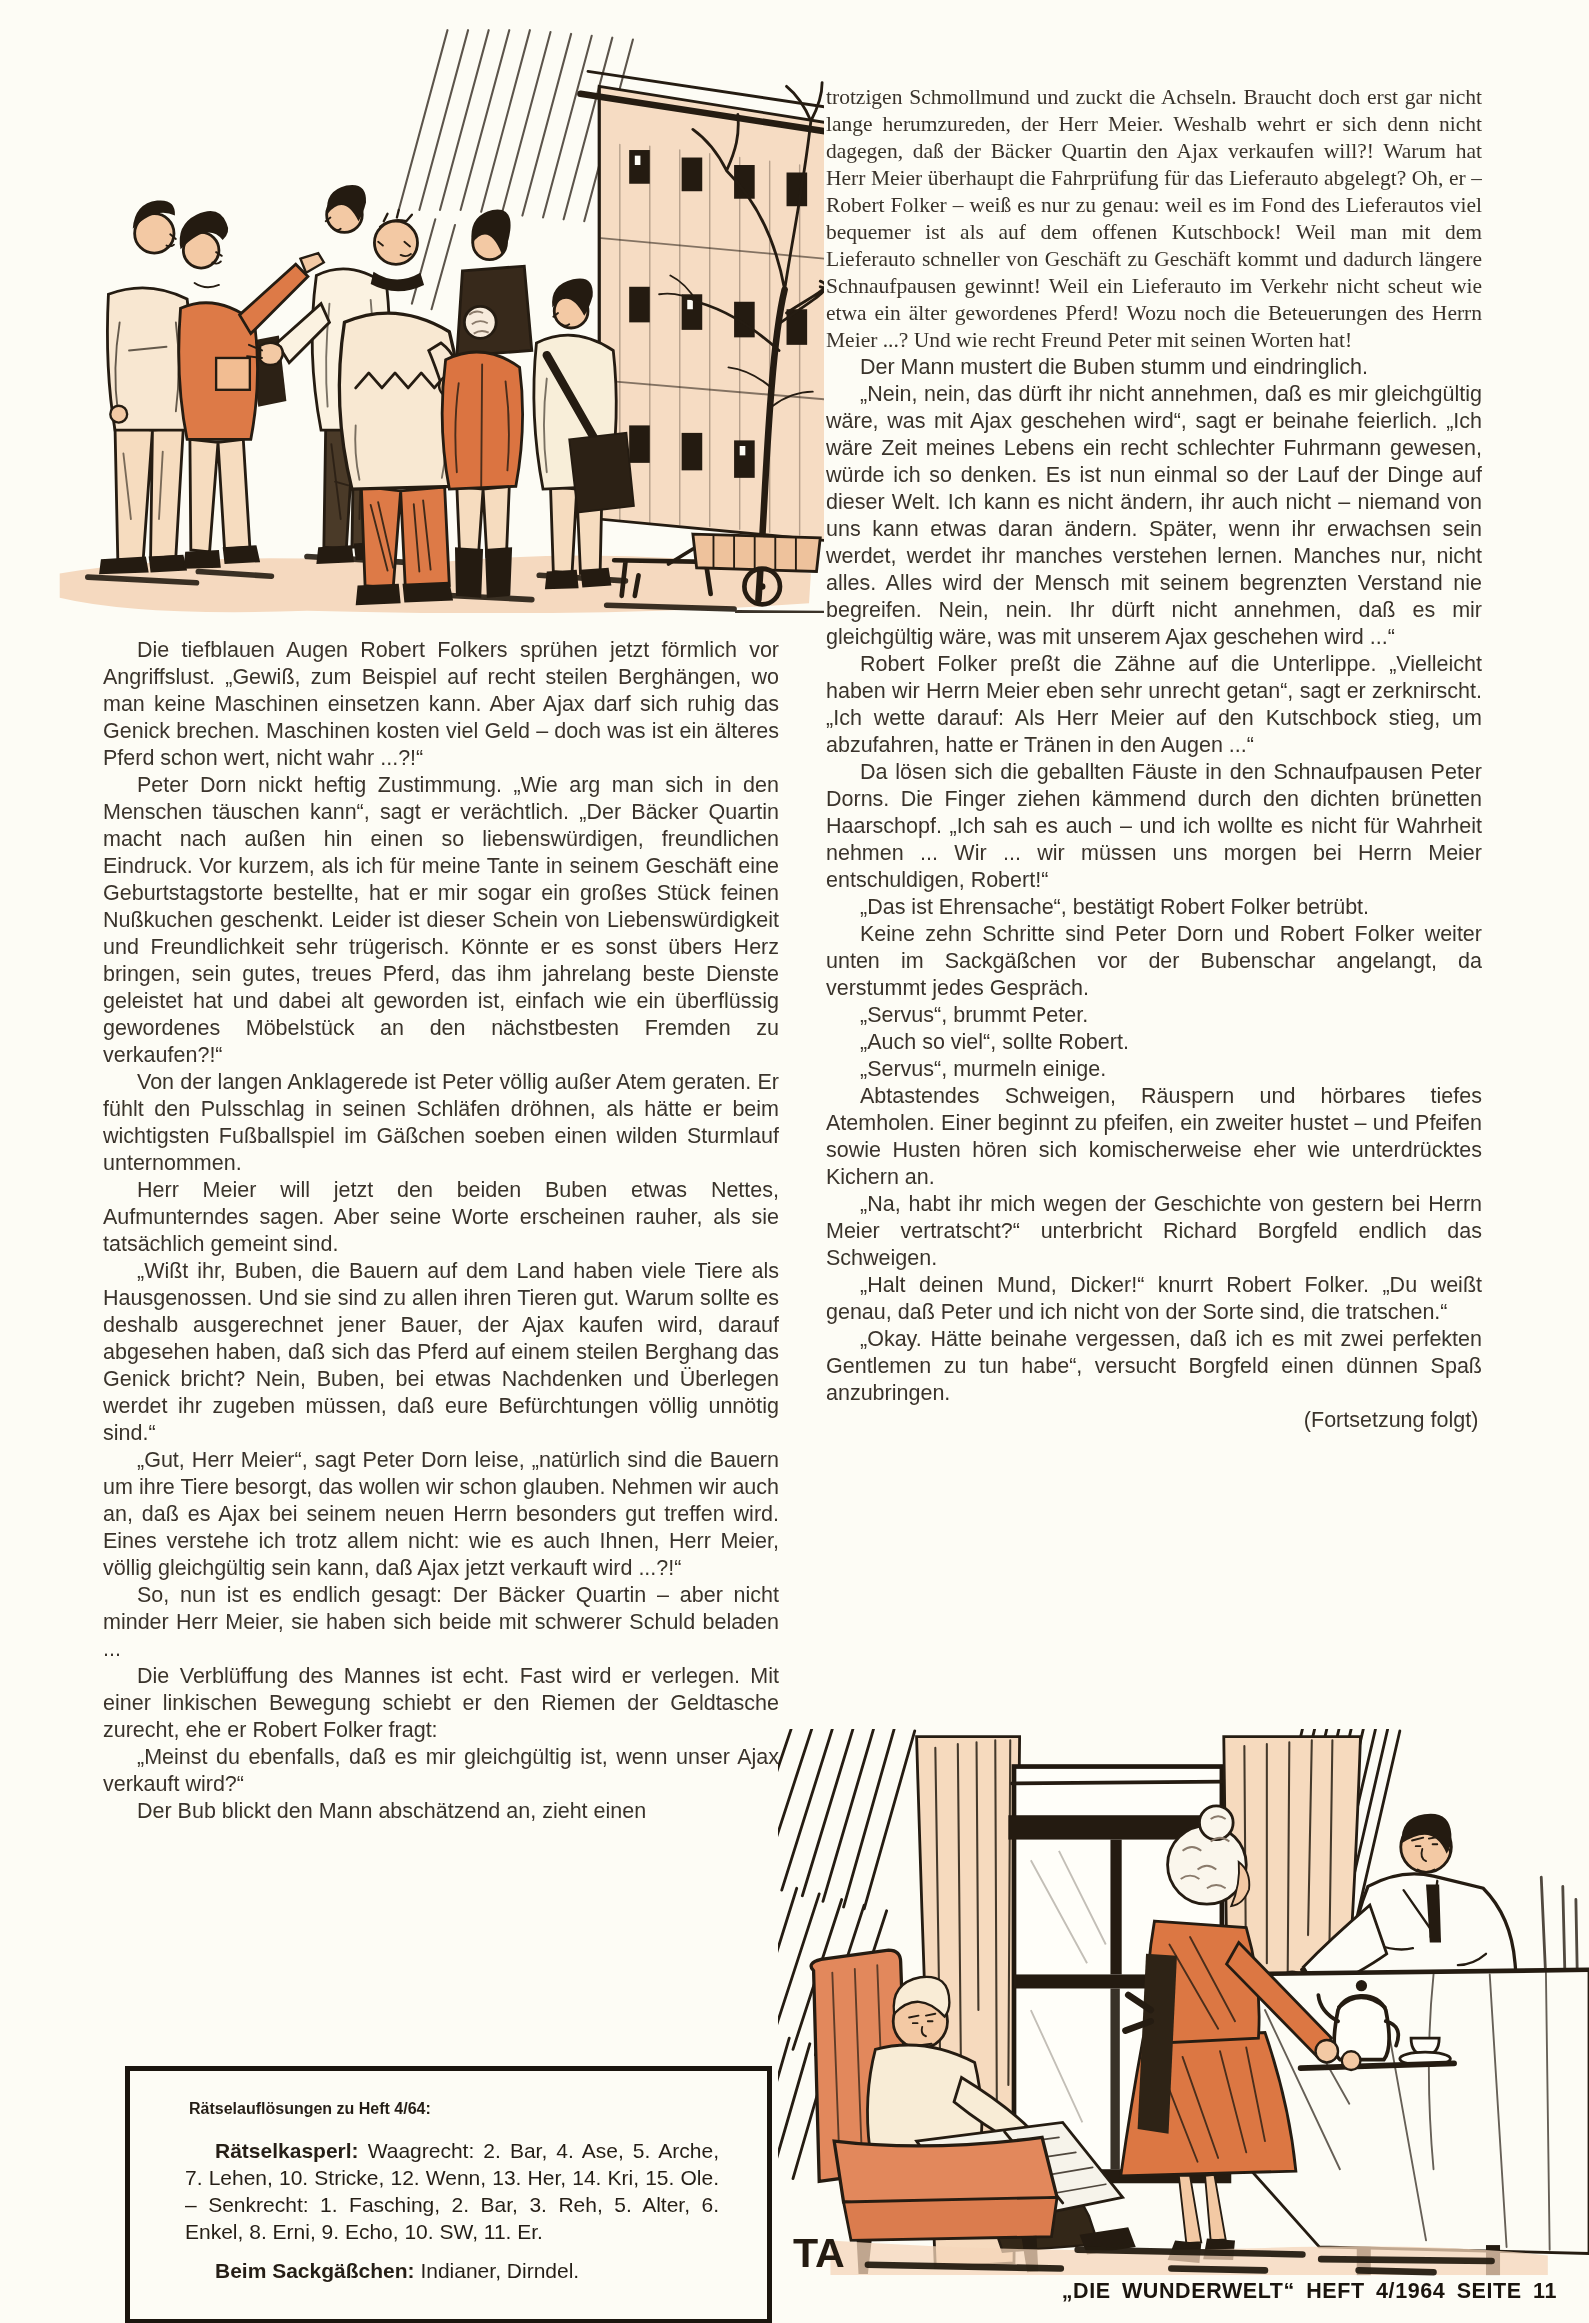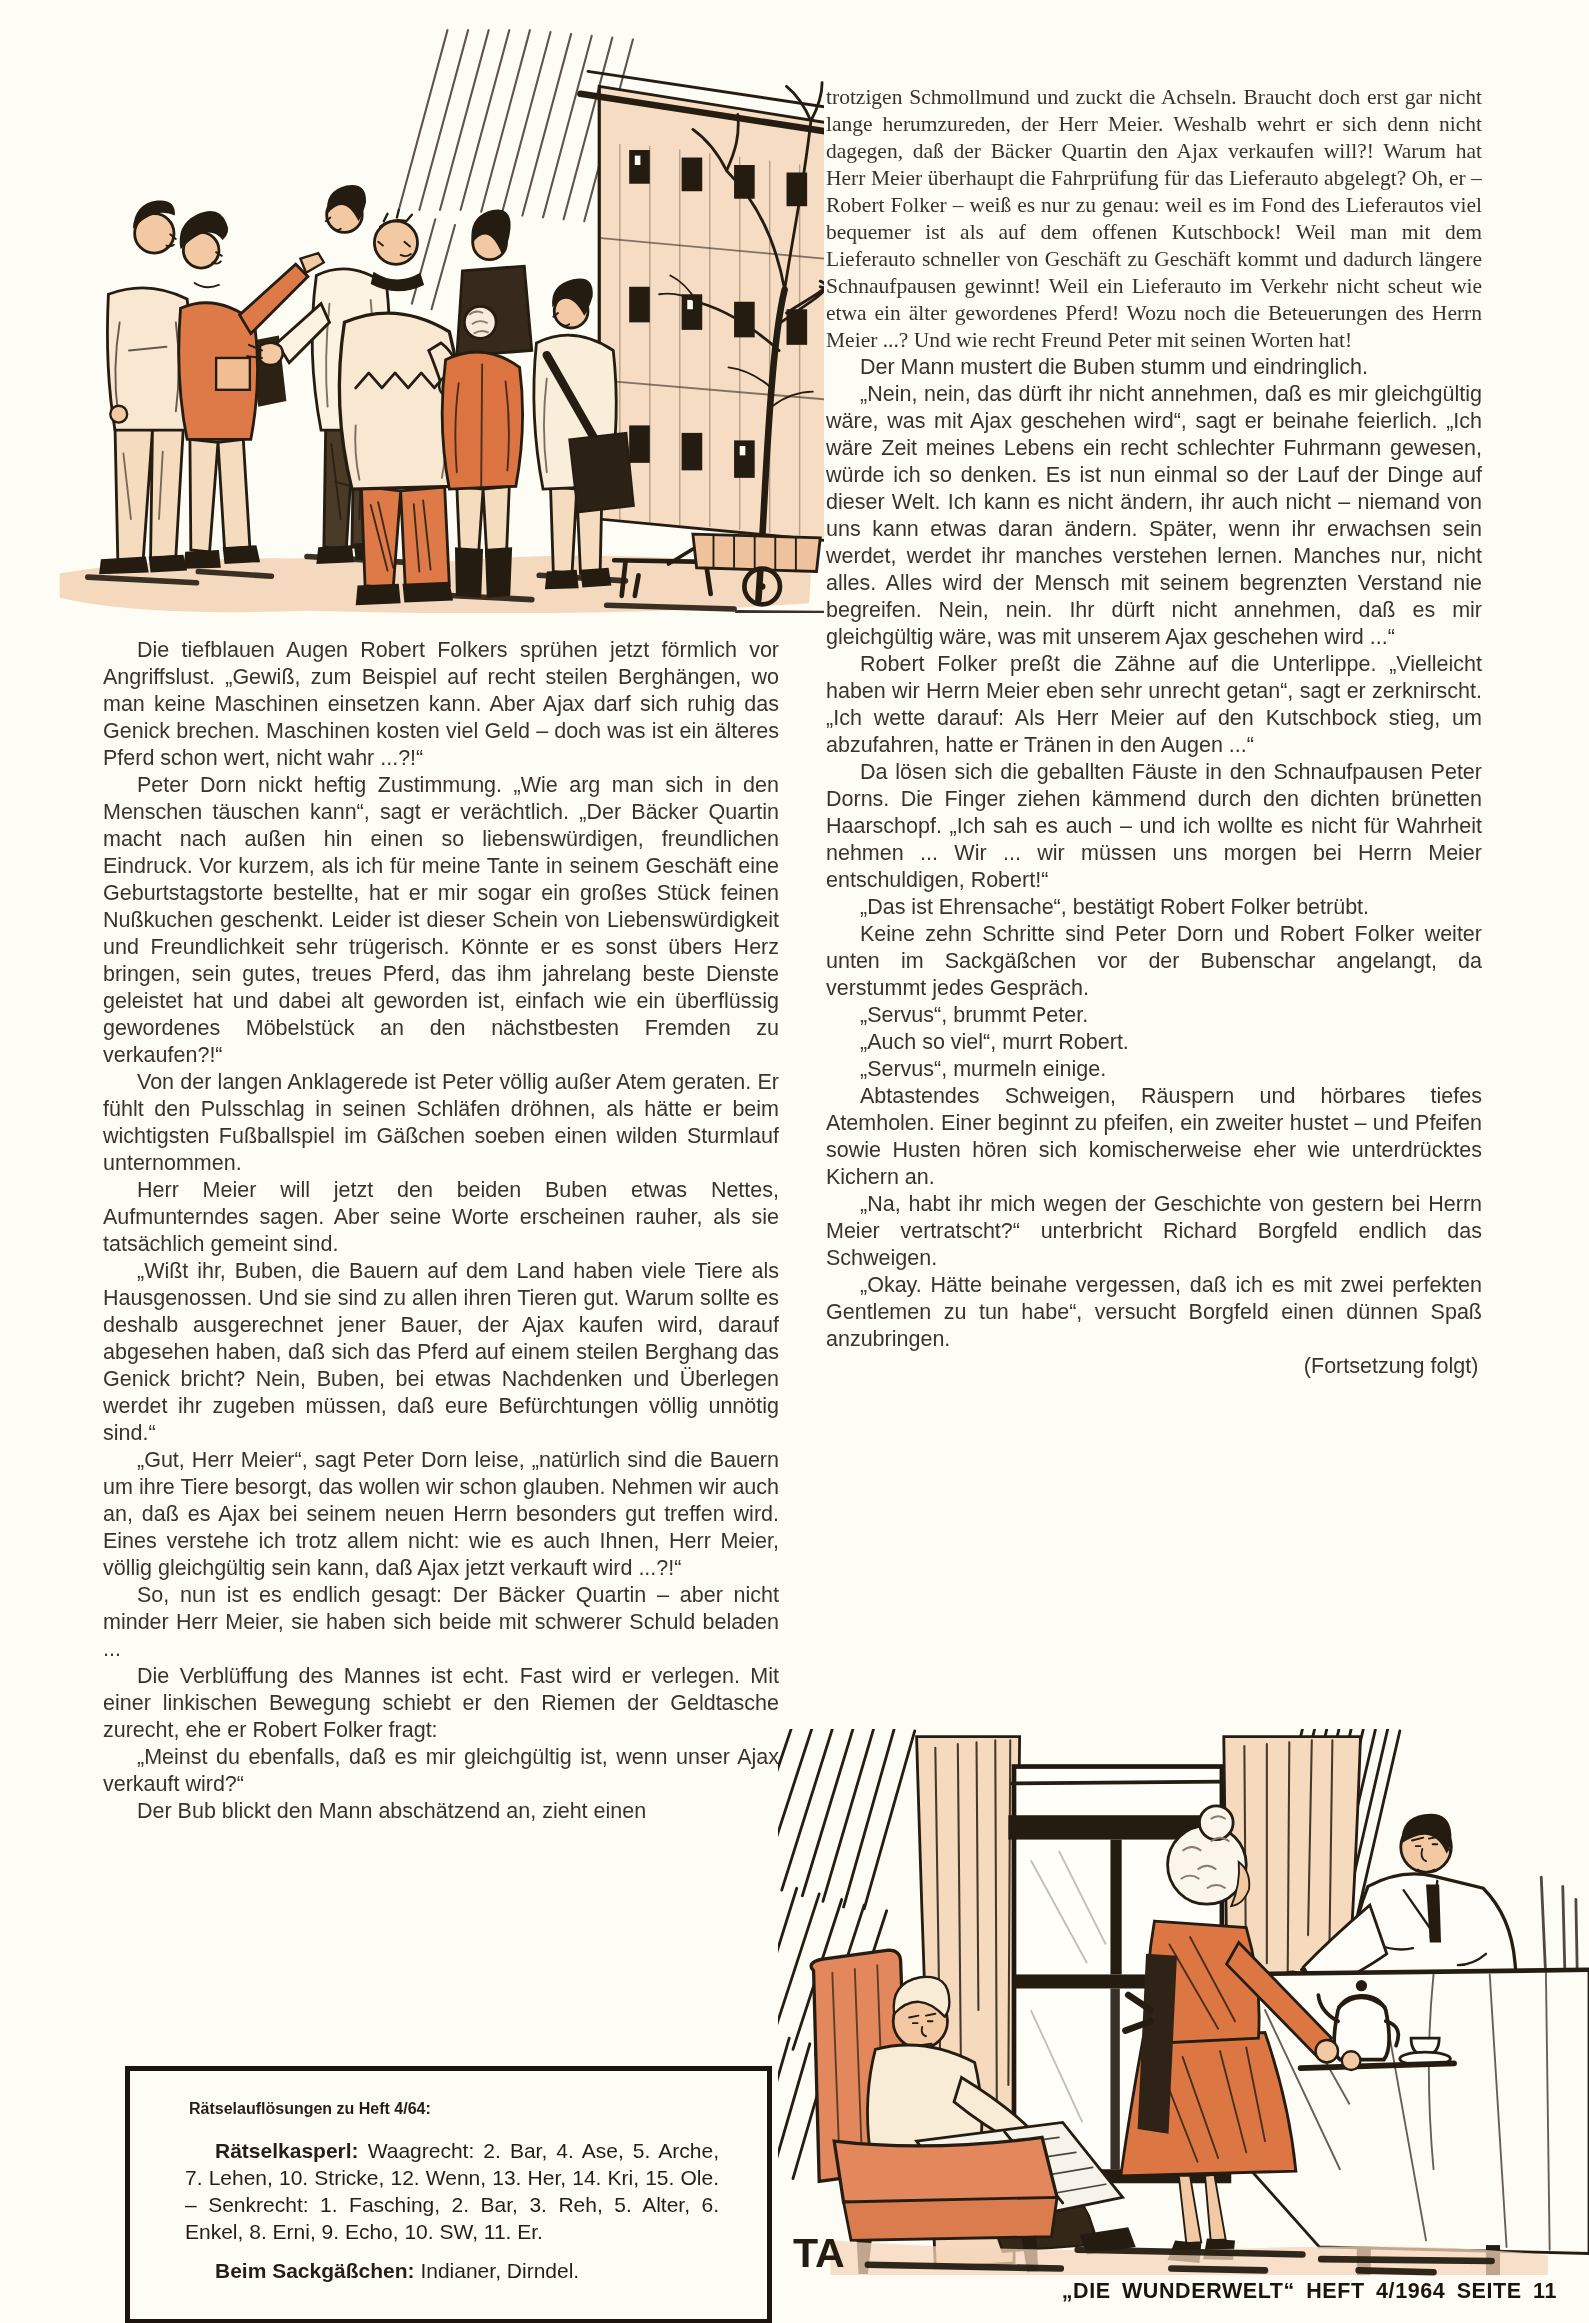--- a/index.html
+++ b/index.html
@@ -188,24 +188,25 @@
 
   <div class="col col-right">
       <p class="para cont">trotzigen Schmollmund und zuckt die Achseln. Braucht doch erst gar nicht lange herumzureden, der Herr Meier. Weshalb wehrt er sich denn nicht dagegen, daß der Bäcker Quartin den Ajax verkaufen will?! Warum hat Herr Meier überhaupt die Fahrprüfung für das Lieferauto abgelegt? Oh, er – Robert Folker – weiß es nur zu genau: weil es im Fond des Lieferautos viel bequemer ist als auf dem offenen Kutschbock! Weil man mit dem Lieferauto schneller von Geschäft zu Geschäft kommt und dadurch längere Schnaufpausen gewinnt! Weil ein Lieferauto im Verkehr nicht scheut wie etwa ein älter gewordenes Pferd! Wozu noch die Beteuerungen des Herrn Meier ...? Und wie recht Freund Peter mit seinen Worten hat!</p>
       <p class="para">Der Mann mustert die Buben stumm und eindringlich.</p>
       <p class="para">„Nein, nein, das dürft ihr nicht annehmen, daß es mir gleichgültig wäre, was mit Ajax geschehen wird“, sagt er beinahe feierlich. „Ich wäre Zeit meines Lebens ein recht schlechter Fuhrmann gewesen, würde ich so denken. Es ist nun einmal so der Lauf der Dinge auf dieser Welt. Ich kann es nicht ändern, ihr auch nicht – niemand von uns kann etwas daran ändern. Später, wenn ihr erwachsen sein werdet, werdet ihr manches verstehen lernen. Manches nur, nicht alles. Alles wird der Mensch mit seinem begrenzten Verstand nie begreifen. Nein, nein. Ihr dürft nicht annehmen, daß es mir gleichgültig wäre, was mit unserem Ajax geschehen wird ...“</p>
       <p class="para">Robert Folker preßt die Zähne auf die Unterlippe. „Vielleicht haben wir Herrn Meier eben sehr unrecht getan“, sagt er zerknirscht. „Ich wette darauf: Als Herr Meier auf den Kutschbock stieg, um abzufahren, hatte er Tränen in den Augen ...“</p>
       <p class="para">Da lösen sich die geballten Fäuste in den Schnaufpausen Peter Dorns. Die Finger ziehen kämmend durch den dichten brünetten Haarschopf. „Ich sah es auch – und ich wollte es nicht für Wahrheit nehmen ... Wir ... wir müssen uns morgen bei Herrn Meier entschuldigen, Robert!“</p>
       <p class="para">„Das ist Ehrensache“, bestätigt Robert Folker betrübt.</p>
       <p class="para">Keine zehn Schritte sind Peter Dorn und Robert Folker weiter unten im Sackgäßchen vor der Bubenschar angelangt, da verstummt jedes Gespräch.</p>
       <p class="para">„Servus“, brummt Peter.</p>
-      <p class="para">„Auch so viel“, murrt Robert.</p>
+      <p class="para">„Auch so viel“, sollte Robert.</p>
       <p class="para">„Servus“, murmeln einige.</p>
       <p class="para">Abtastendes Schweigen, Räuspern und hörbares tiefes Atemholen. Einer beginnt zu pfeifen, ein zweiter hustet – und Pfeifen sowie Husten hören sich komischerweise eher wie unterdrücktes Kichern an.</p>
       <p class="para">„Na, habt ihr mich wegen der Geschichte von gestern bei Herrn Meier vertratscht?“ unterbricht Richard Borgfeld endlich das Schweigen.</p>
+      <p class="para">„Halt deinen Mund, Dicker!“ knurrt Robert Folker. „Du weißt genau, daß Peter und ich nicht von der Sorte sind, die tratschen.“</p>
       <p class="para">„Okay. Hätte beinahe vergessen, daß ich es mit zwei perfekten Gentlemen zu tun habe“, versucht Borgfeld einen dünnen Spaß anzubringen.</p>
       <p class="para right">(Fortsetzung folgt)</p>
     </div>
 
   <div class="puzzle-box">
     <p class="pz-title">Rätselauflösungen zu Heft 4/64:</p>
     <div>
         <p class="pz-line"><b>Rätselkasperl: </b>Waagrecht: 2. Bar, 4. Ase, 5. Arche, 7. Lehen, 10. Stricke, 12. Wenn, 13. Her, 14. Kri, 15. Ole. – Senkrecht: 1. Fasching, 2. Bar, 3. Reh, 5. Alter, 6. Enkel, 8. Erni, 9. Echo, 10. SW, 11. Er.</p>
         <p class="pz-line"><b>Beim Sackgäßchen: </b>Indianer, Dirndel.</p>
       </div>

